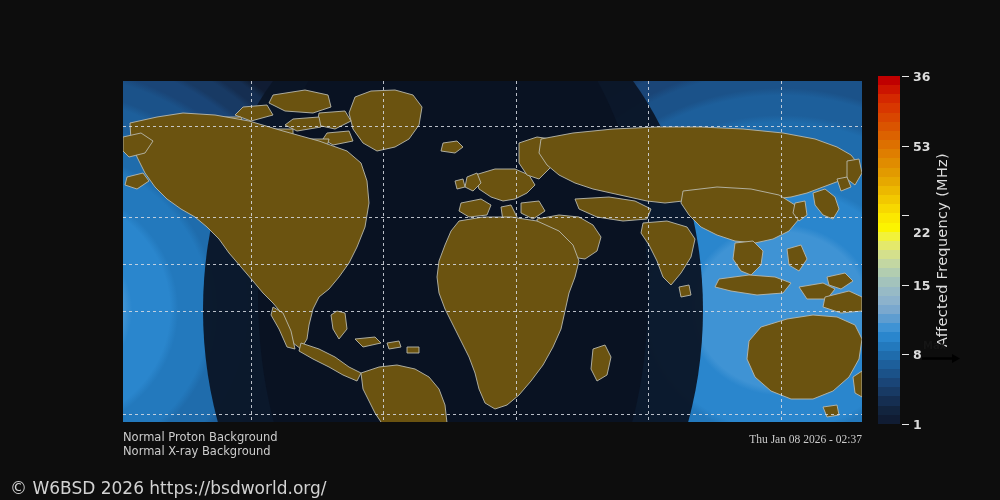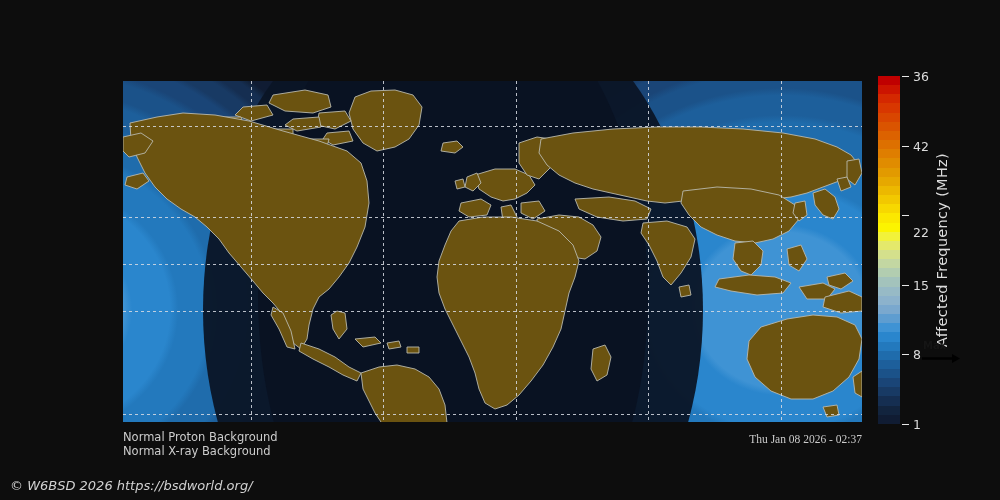--- a/index.html
+++ b/index.html
@@ -22,38 +22,38 @@
       opacity:.85;}
   .gridline-h{position:absolute;left:0;width:739px;height:1px;
       background:repeating-linear-gradient(to right,#d8dce4 0 3px,transparent 3px 6px);
       opacity:.85;}
 
   
   #cbar{position:absolute;left:878px;top:76px;width:22px;height:348px;}
   .cb-band{width:100%;}
   .cb-tick{position:absolute;left:24px;width:7px;height:1px;background:#e8e8e8;}
   .cb-lab{position:absolute;left:35px;color:#dcdcdc;font-size:12.5px;
-          transform:translateY(-50%);white-space:nowrap;}
+          transform:translateY(-50%);white-space:nowrap;font-weight:bold;}
   #cbar-title{position:absolute;left:932px;top:76px;height:348px;width:20px;
      color:#dcdcdc;font-size:14.5px;writing-mode:vertical-rl;transform:rotate(180deg);
      display:flex;align-items:center;justify-content:center;letter-spacing:.3px;}
 
   
   #max-marker{position:absolute;left:922px;top:340px;width:42px;height:26px;}
   #max-label{position:absolute;left:1px;top:-1px;color:#151515;font-size:10px;
              line-height:10px;font-weight:600;}
   #max-arrow{position:absolute;left:0;top:12px;width:38px;height:9px;}
 
   
   .note{position:absolute;color:#cccccc;font-size:11.5px;}
   #note1{left:123px;top:430px;}
   #note2{left:123px;top:444px;text-align:right;}
   #stamp{position:absolute;right:138px;top:433px;color:#cccccc;font-size:11.5px;font-family:Liberation Serif, serif;}
-  #copy{position:absolute;left:10px;top:478px;color:#d2d2d2;font-size:13px;
-        font-style:italic;}
+  #copy{position:absolute;left:10px;top:478px;color:#d2d2d2;font-size:17px;
+        }
 </style>
 </head>
 <body>
 
 <div id="root">
 
 
   <div id="map-wrap">
     <svg id="map-svg" viewBox="0 0 739 341" preserveAspectRatio="none">
       <defs>
@@ -282,21 +282,21 @@
   </div>
 
   <div class="note" id="note1">Normal Proton Background</div>
   <div class="note" id="note2">Normal X-ray Background</div>
   <div id="stamp">Thu Jan 08 2026 - 02:37</div>
   <div id="copy">© W6BSD 2026 https://bsdworld.org/</div>
 
 <div class="cb-tick" style="top: 76px; left: 902px;"></div>
     <div class="cb-lab" style="top: 76px; left: 913px;">36</div>
     <div class="cb-tick" style="top: 145.6px; left: 902px;"></div>
-    <div class="cb-lab" style="top: 145.6px; left: 913px;">42</div>
+    <div class="cb-lab" style="top: 145.6px; left: 913px;">53</div>
     <div class="cb-tick" style="top: 215.2px; left: 902px;"></div>
     <div class="cb-lab" style="top: 232px; left: 913px;">22</div>
     <div class="cb-tick" style="top: 284.8px; left: 902px;"></div>
     <div class="cb-lab" style="top: 284.8px; left: 913px;">15</div>
     <div class="cb-tick" style="top: 354.4px; left: 902px;"></div>
     <div class="cb-lab" style="top: 354.4px; left: 913px;">8</div>
     <div class="cb-tick" style="top: 424px; left: 902px;"></div>
     <div class="cb-lab" style="top: 424px; left: 913px;">1</div>
   </div>
 

